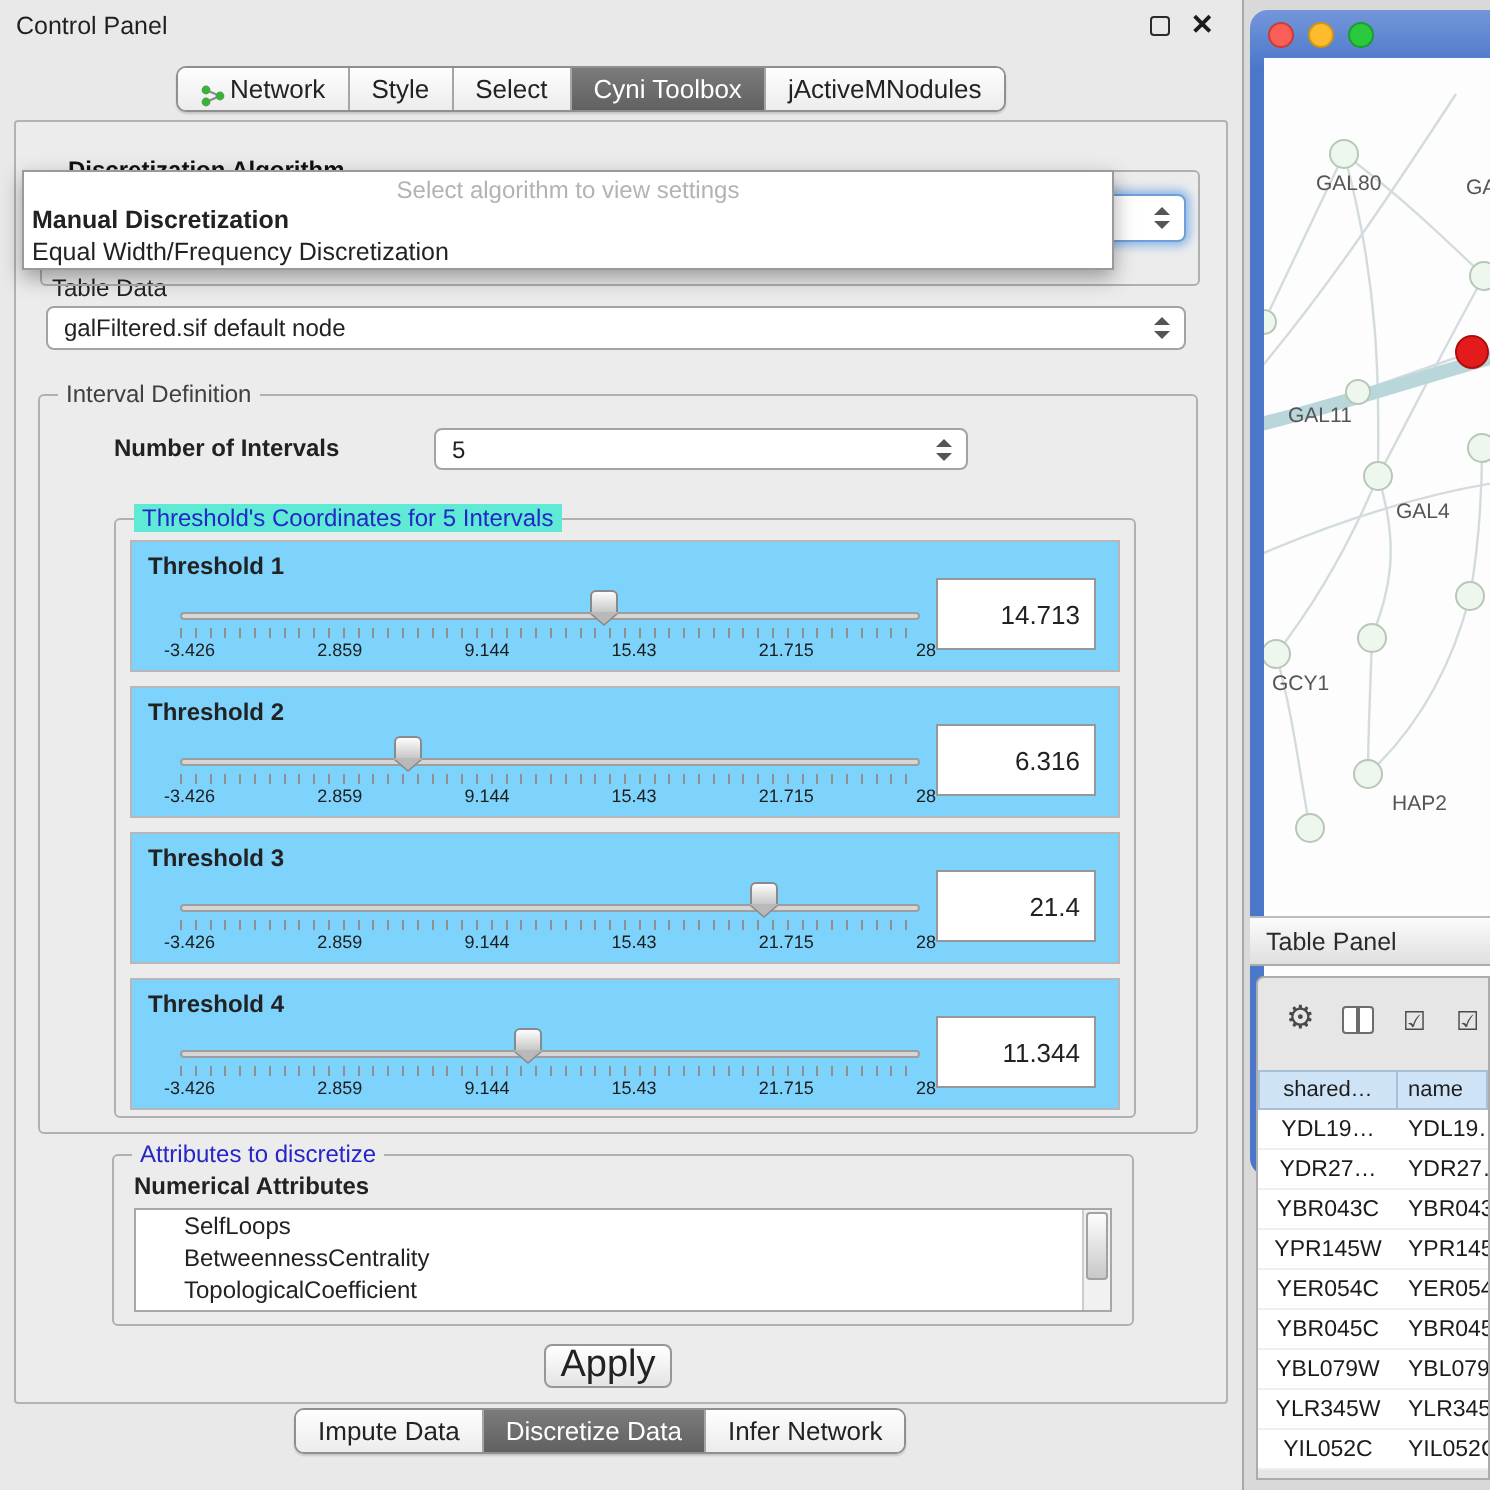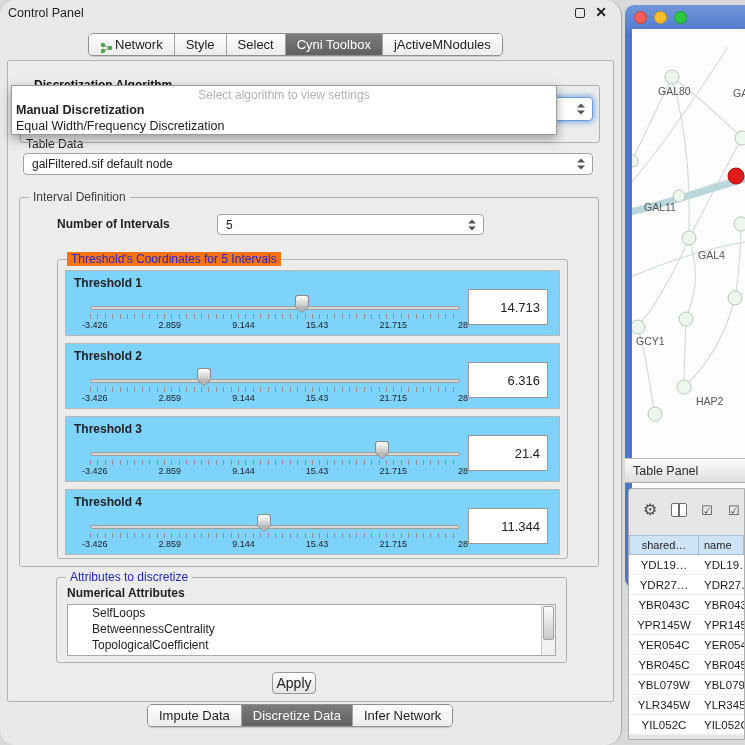--- a/index.html
+++ b/index.html
@@ -1,20 +1,20 @@
 <!DOCTYPE html>
 <html><head>
 <meta charset="utf-8">
 <style>
   * { box-sizing:border-box; margin:0; padding:0; }
   html,body { width:745px; height:745px; }
   body { position:relative; background:#d9d9d9; font-family:"Liberation Sans",sans-serif; overflow:hidden; color:#222; }
 
   
-  .control-panel { position:absolute; left:0; top:0; width:622px; height:745px; background:#e9e9e9; border-right:1px solid #a8a8a8;border-radius:16px; }
+  .control-panel { position:absolute; left:0; top:0; width:622px; height:745px; background:#e9e9e9; border-right:1px solid #a8a8a8; }
   .cp-titlebar { position:absolute; left:0; top:0; width:100%; height:26px; }
   .cp-title { position:absolute; left:8px; top:6px; font-size:12.5px; color:#1f1f1f; }
   .float-btn { position:absolute; right:36px; top:8px; width:10px; height:10px; border:1.6px solid #2b2b2b; border-radius:2px; }
   .close-btn { position:absolute; right:14px; top:4px; font-size:14px; font-weight:bold; color:#1b1b1b; cursor:default; }
 
   
   .top-tabs { position:absolute; left:88px; top:33px; height:23px; display:flex; border:1px solid #8f8f8f; border-radius:5px; overflow:hidden; background:#f3f3f3; box-shadow:0 1px 1px rgba(0,0,0,.15); }
   .tab { padding:0 11px; line-height:21px; font-size:13px; background:linear-gradient(#fefefe,#ececec); color:#222; white-space:nowrap; display:flex; align-items:center; gap:2px; }
   .tab + .tab { border-left:1px solid #a5a5a5; }
   .tab.selected { background:linear-gradient(#7b7b7b,#616161); color:#fff; }
@@ -67,21 +67,21 @@
   .value-box { position:absolute; left:402px; top:18px; width:80px; height:36px; background:#fff; border:1px solid #979797; font-size:13px; display:flex; align-items:center; justify-content:flex-end; padding-right:7px; }
 
   
   .attr-group { left:48px; top:516px; width:511px; height:86px; }
   .attr-header { position:absolute; left:10px; top:8px; font-size:12px; font-weight:bold; }
   .attr-list { position:absolute; left:10px; top:26px; right:10px; height:52px; background:#fff; border:1px solid #a8a8a8; overflow:hidden; font-size:12px; }
   .attr-item { padding:0 0 0 24px; line-height:16px; white-space:nowrap; }
   .scrollbar { position:absolute; top:0; right:0; bottom:0; width:14px; background:#f1f1f1; border-left:1px solid #ccc; }
   .scroll-thumb { position:absolute; left:1px; right:1px; top:1px; height:34px; background:linear-gradient(#fdfdfd,#c8c8c8); border:1px solid #a2a2a2; border-radius:2px; }
 
-  .apply-btn { position:absolute; left:264px; top:611px; width:44px; height:22px; background:linear-gradient(#ffffff,#e4e4e4); border:1px solid #979797; border-radius:4px; font-size:14px; text-align:center; line-height:20px; }
+  .apply-btn { position:absolute; left:264px; top:611px; width:64px; height:22px; background:linear-gradient(#ffffff,#e4e4e4); border:1px solid #979797; border-radius:4px; font-size:19px; text-align:center; line-height:20px; }
 
   
   .bottom-tabs { position:absolute; left:147px; top:704px; height:23px; display:flex; border:1px solid #8f8f8f; border-radius:5px; overflow:hidden; box-shadow:0 1px 1px rgba(0,0,0,.15); }
 
   
   .network-window { position:absolute; left:625px; top:5px; width:120px; height:583px; background:linear-gradient(#7396da,#4a77c9 30px,#4a77c9); border-radius:9px 0 0 9px; }
   .lights { position:absolute; left:9px; top:6px; display:flex; gap:7px; }
   .light { width:13px; height:13px; border-radius:50%; }
   .light.red    { background:#f95f57; border:1px solid #ce3a34; }
   .light.yellow { background:#fdbc2e; border:1px solid #d1960f; }
@@ -178,21 +178,21 @@
       <div class="count-label">Number of Intervals</div>
       <div class="combo count-combo">
         <span>5</span>
         <span class="spin-arrows">
             <i class="up"></i>
             <i class="dn"></i>
           </span>
       </div>
 
       <div class="thr-group">
-        <span class="tgroup-title t-blue" style="background:#f97316;">Threshold's Coordinates for 5 Intervals</span>
+        <span class="tgroup-title t-blue" style="background:#5eead4;">Threshold's Coordinates for 5 Intervals</span>
 
         <div class="thr-stack">
 
           <div class="thr-box">
             <div class="thr-label">Threshold 1</div>
             <div class="slider">
               <div class="track"></div>
               <div class="ticks"></div>
               <div class="thumb" style="left: 57.3%;"></div>
               <div class="scale">

